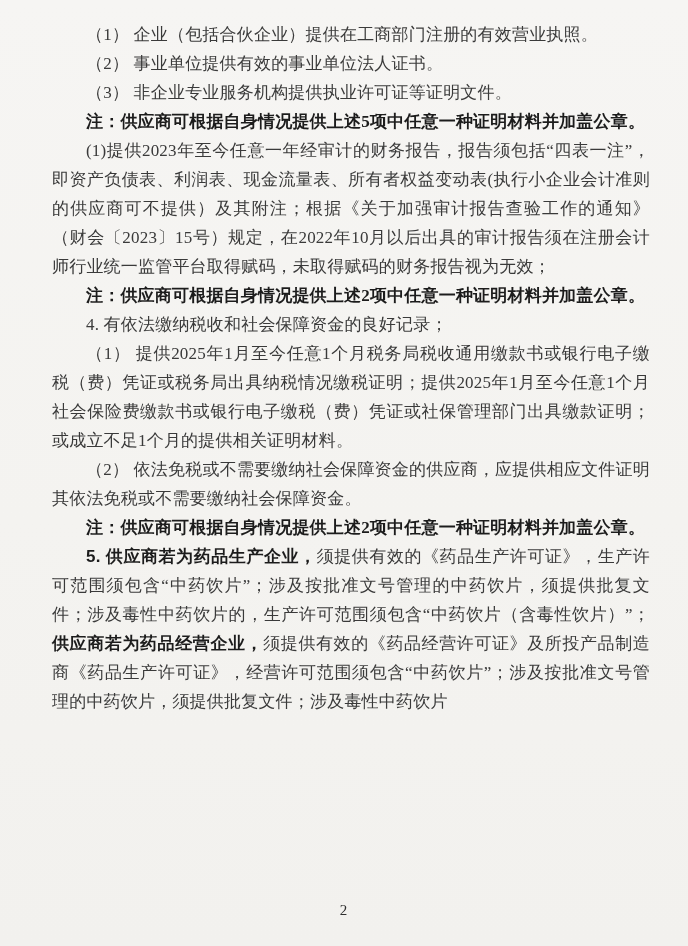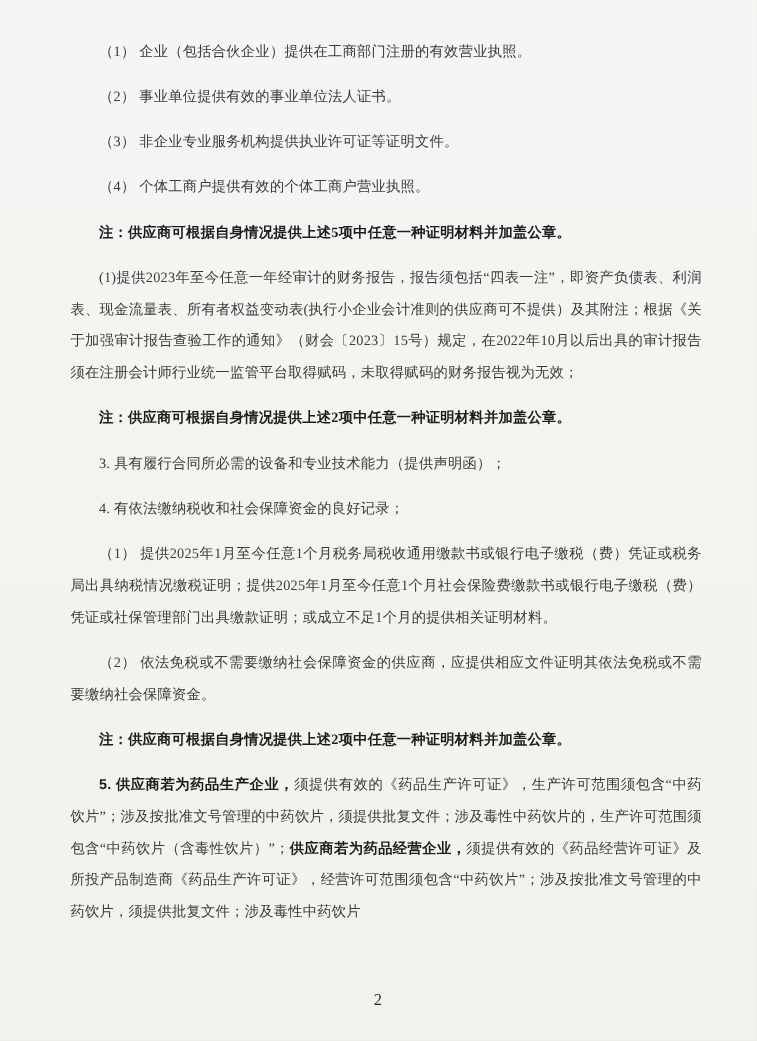--- a/index.html
+++ b/index.html
@@ -19,22 +19,22 @@
     width:688px; height:946px;
     background:linear-gradient(180deg,#f6f5f3 0%, var(--page-bg) 55%, #f2f1ee 100%);
     color:var(--ink);
     overflow:hidden;
   }
   .content{
     position:absolute;
     top:20px; left:52px; right:38px;
   }
   .para{
-    margin:12px;
-    font-size:13px;
+    margin:0;
+    font-size:17px;
     line-height:29px;
     text-indent:2em;
     text-align:justify;
     color:var(--ink);
     letter-spacing:0.2px;
   }
   .para.note{
     font-family:Liberation Serif, serif;
     font-weight:700;
     color:var(--ink-bold);
@@ -55,25 +55,23 @@
   }
 </style>
 </head>
 <body>
 
 <div class="page">
   <div class="content">
       <p class="para">（1） 企业（包括合伙企业）提供在工商部门注册的有效营业执照。</p>
       <p class="para">（2） 事业单位提供有效的事业单位法人证书。</p>
       <p class="para">（3） 非企业专业服务机构提供执业许可证等证明文件。</p>
-      <p class="para">（4） 个体工商户提供有效的个体工商户营业执照。</p>
       <p class="para note">注：供应商可根据自身情况提供上述5项中任意一种证明材料并加盖公章。</p>
       <p class="para">(1)提供2023年至今任意一年经审计的财务报告，报告须包括“四表一注”，即资产负债表、利润表、现金流量表、所有者权益变动表(执行小企业会计准则的供应商可不提供）及其附注；根据《关于加强审计报告查验工作的通知》（财会〔2023〕15号）规定，在2022年10月以后出具的审计报告须在注册会计师行业统一监管平台取得赋码，未取得赋码的财务报告视为无效；</p>
       <p class="para note">注：供应商可根据自身情况提供上述2项中任意一种证明材料并加盖公章。</p>
-      <p class="para">3. 具有履行合同所必需的设备和专业技术能力（提供声明函）；</p>
       <p class="para">4. 有依法缴纳税收和社会保障资金的良好记录；</p>
       <p class="para">（1） 提供2025年1月至今任意1个月税务局税收通用缴款书或银行电子缴税（费）凭证或税务局出具纳税情况缴税证明；提供2025年1月至今任意1个月社会保险费缴款书或银行电子缴税（费）凭证或社保管理部门出具缴款证明；或成立不足1个月的提供相关证明材料。</p>
       <p class="para">（2） 依法免税或不需要缴纳社会保障资金的供应商，应提供相应文件证明其依法免税或不需要缴纳社会保障资金。</p>
       <p class="para note">注：供应商可根据自身情况提供上述2项中任意一种证明材料并加盖公章。</p>
       <p class="para"><span class="run b">5. 供应商若为药品生产企业，</span><span class="run">须提供有效的《药品生产许可证》，生产许可范围须包含“中药饮片”；涉及按批准文号管理的中药饮片，须提供批复文件；涉及毒性中药饮片的，生产许可范围须包含“中药饮片（含毒性饮片）”；</span><span class="run b">供应商若为药品经营企业，</span><span class="run">须提供有效的《药品经营许可证》及所投产品制造商《药品生产许可证》，经营许可范围须包含“中药饮片”；涉及按批准文号管理的中药饮片，须提供批复文件；涉及毒性中药饮片</span></p>
     </div>
   <div class="page-number">2</div>
 </div>
 
 </body></html>

